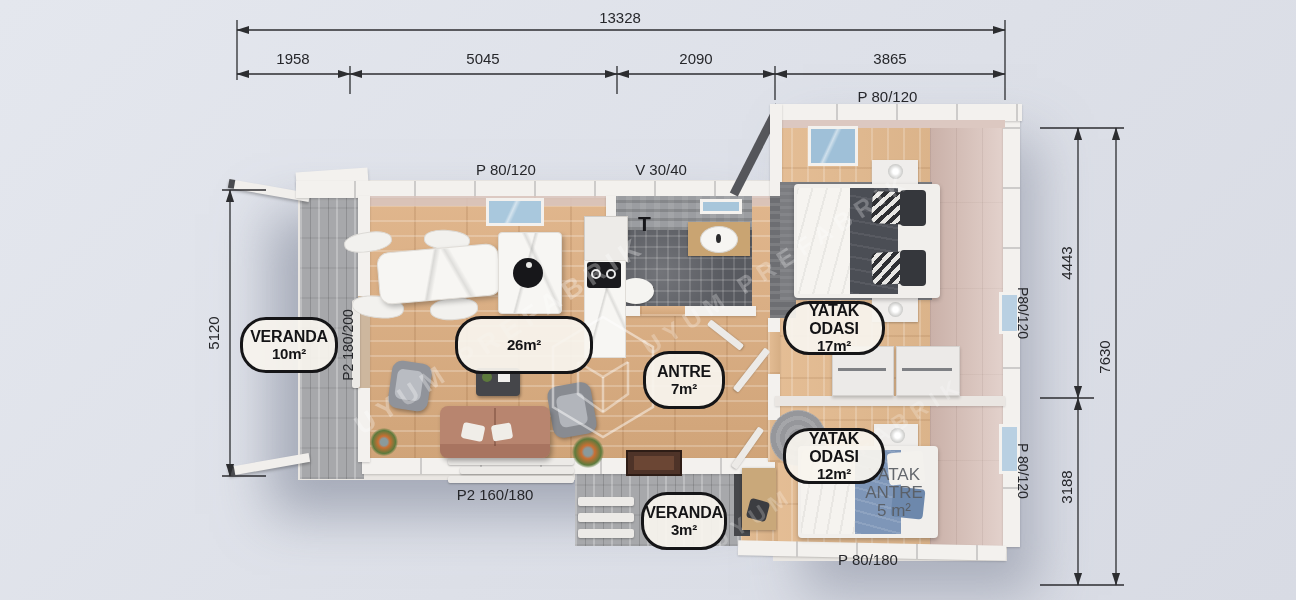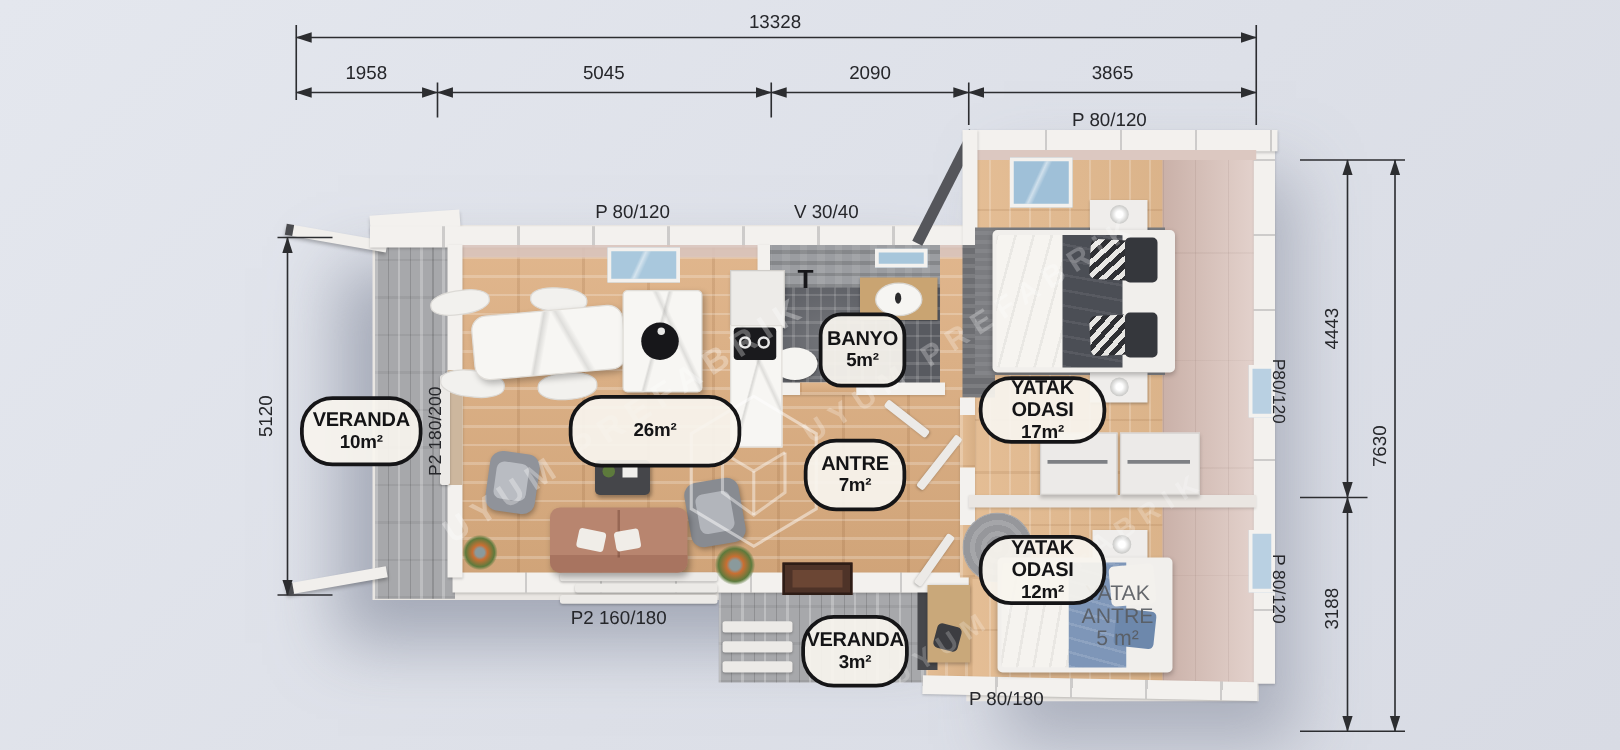--- a/index.html
+++ b/index.html
@@ -203,24 +203,20 @@
     <polyline points="30,50 30,82 55,100 80,82 80,50" fill="none" stroke="rgba(255,255,255,.42)" stroke-width="2.5"></polyline>
   </svg>
 
   <div class="badge" style="left:240px;top:317px;width:92px;height:50px;">
     <span>VERANDA</span>
     <span class="area">10m²</span>
   </div>
   <div class="badge" style="left:455px;top:316px;width:132px;height:52px;">
     <span class="area">26m²</span>
   </div>
-  <div class="badge" style="left:655px;top:250px;width:64px;height:54px;border-radius:18px;">
-    <span>BANYO</span>
-    <span class="area">5m²</span>
-  </div>
   <div class="badge" style="left:783px;top:301px;width:96px;height:48px;">
     <span>YATAK ODASI</span>
     <span class="area">17m²</span>
   </div>
   <div class="badge" style="left:643px;top:351px;width:76px;height:52px;text-align:right;">
     <span>ANTRE</span>
     <span class="area">7m²</span>
   </div>
   <div class="badge" style="left:783px;top:428px;width:96px;height:50px;">
     <span>YATAK ODASI</span>
@@ -239,21 +235,21 @@
 
   <div class="dlab" style="left:560px;top:9px;width:120px;">13328</div>
   <div class="dlab" style="left:253px;top:50px;width:80px;">1958</div>
   <div class="dlab" style="left:443px;top:50px;width:80px;">5045</div>
   <div class="dlab" style="left:656px;top:50px;width:80px;">2090</div>
   <div class="dlab" style="left:850px;top:50px;width:80px;">3865</div>
   <div class="dlab" style="left:840px;top:88px;width:95px;">P 80/120</div>
   <div class="dlab" style="left:466px;top:161px;width:80px;">P 80/120</div>
   <div class="dlab" style="left:621px;top:161px;width:80px;">V 30/40</div>
   <div class="dlab" style="left:450px;top:486px;width:90px;">P2 160/180</div>
-  <div class="dlab" style="left:760px;top:551px;width:90px;">P 80/180</div>
+  <div class="dlab" style="left:823px;top:551px;width:90px;">P 80/180</div>
   <div class="dlab vlab" style="left:213px;top:333px;">5120</div>
   <div class="dlab vlab" style="left:348px;top:345px;font-size:14px;">P2 180/200</div>
   <div class="dlab vlab" style="left:1066px;top:263px;">4443</div>
   <div class="dlab vlab" style="left:1066px;top:487px;">3188</div>
   <div class="dlab vlab" style="left:1104px;top:357px;">7630</div>
   <div class="dlab vlab90" style="left:1023px;top:313px;font-size:14px;">P80/120</div>
   <div class="dlab vlab90" style="left:1023px;top:471px;font-size:14px;">P 80/120</div>
 
   <svg class="dims" width="1296" height="600" viewBox="0 0 1296 600">
     <defs>

